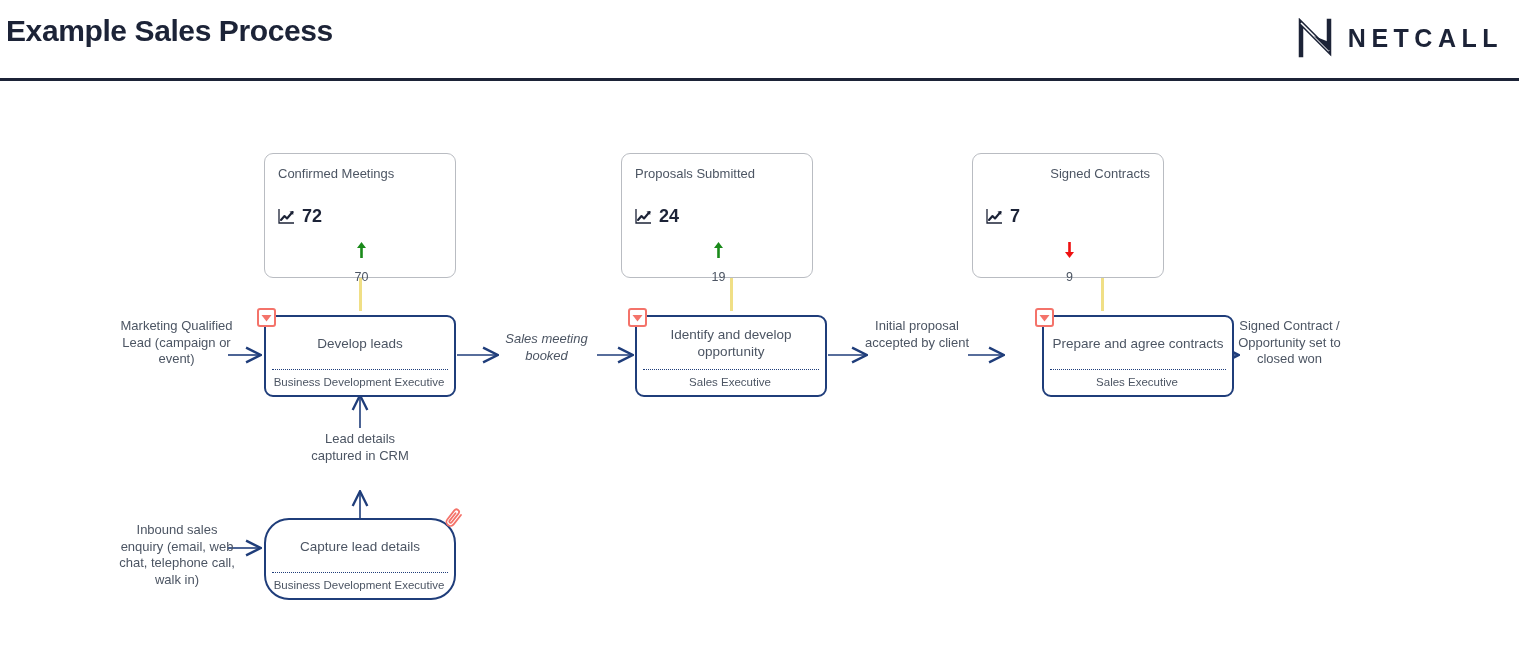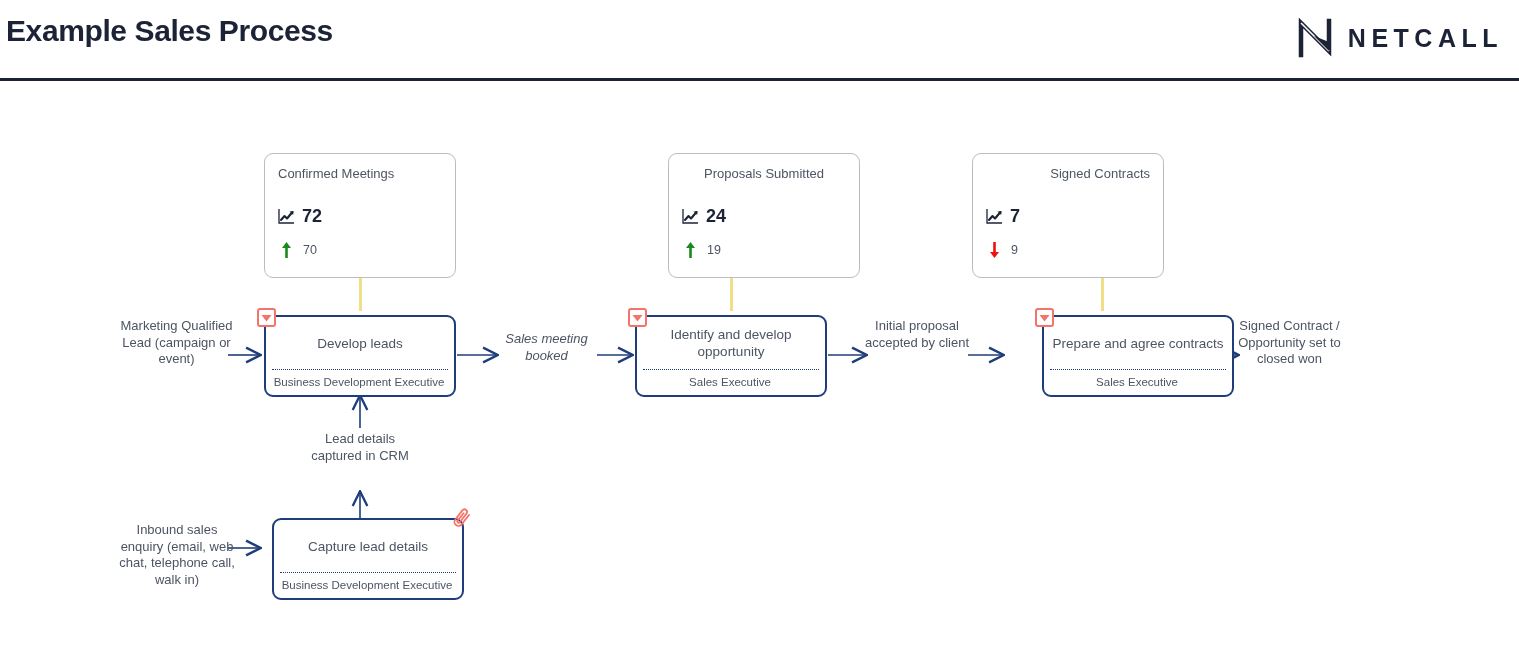--- a/index.html
+++ b/index.html
@@ -33,21 +33,21 @@
 
   
   .kpi-card {
     position: absolute; width: 192px; height: 125px;
     border: 1px solid #b9bcc2; border-radius: 9px;
     background: #ffffff; padding: 12px 13px 0 13px;
   }
   .kpi-title { font-size: 13px; color: #4c5563; white-space: nowrap; }
   .kpi-main  { display:flex; align-items:center; gap:7px; margin-top: 25px; }
   .kpi-value { font-size: 18px; font-weight: 700; color: #1c2337; }
-  .kpi-sub   { display:flex; align-items:center; gap:11px; margin-top: 14px; padding-left:3px;}
+  .kpi-sub   { display:flex; align-items:center; gap:11px; margin-top: 14px; padding-left:3px;flex-direction:column;}
   .kpi-subvalue { font-size: 12.5px; color: #4c5563; }
   .kpi-connector {
     position: absolute; width: 3px; background: #f0df86;
   }
 
   
   .node {
     position: absolute; width: 192px;
     border: 2px solid #1f3d7a; border-radius: 9px;
     background: #ffffff;
@@ -139,21 +139,21 @@
     </div>
     <div class="kpi-sub">
       <svg width="11" height="18" viewBox="0 0 11 18">
         <path d="M5.5 1 L10 7 L6.8 7 L6.8 17 L4.2 17 L4.2 7 L1 7 Z" fill="#1a8a1a"></path>
       </svg>
       <span class="kpi-subvalue">70</span>
     </div>
   </div>
   <div class="kpi-connector" style="left:359px; top:278px; height:33px;"></div>
 
-  <div class="kpi-card" style="left:668px; top:153px;text-align:center;">
+  <div class="kpi-card" style="left:621px; top:153px;">
     <div class="kpi-title">Proposals Submitted</div>
     <div class="kpi-main">
       <svg width="17" height="15" viewBox="0 0 17 15">
         <path d="M1 0 L1 14 L16 14" fill="none" stroke="#1c2337" stroke-width="1.3"></path>
         <path d="M3 11 L6.5 7 L9 9.5 L14.5 3" fill="none" stroke="#1c2337" stroke-width="2.1" stroke-linejoin="round" stroke-linecap="round"></path>
         <path d="M11.5 2.4 L15.4 2.2 L15.2 6.1 Z" fill="#1c2337"></path>
       </svg>
       <span class="kpi-value">24</span>
     </div>
     <div class="kpi-sub">
@@ -210,21 +210,21 @@
     <div class="node-badge">
       <svg width="11" height="8" viewBox="0 0 11 8">
           <path d="M0.5 1 L10.5 1 L5.5 7.5 Z" fill="#f4736a"></path>
         </svg>
     </div>
     <div class="node-title" style="height:52px;">Prepare and agree contracts</div>
     <div class="node-divider"></div>
     <div class="node-role">Sales Executive</div>
   </div>
 
-  <div class="node" style="left:272px; top:518px;">
+  <div class="node" style="left:264px; top:518px;border-radius:25px;">
     <svg class="node-clip" viewBox="0 0 26 26">
       <g transform="rotate(38 13 13)">
         <path d="M16 5.5 L16 17.5 a4 4 0 0 1 -8 0 L8 6 a2.6 2.6 0 0 1 5.2 0 L13.2 17 a1.3 1.3 0 0 1 -2.6 0 L10.6 7.5" fill="none" stroke="#f4736a" stroke-width="1.8" stroke-linecap="round"></path>
       </g>
     </svg>
     <div class="node-title" style="height:52px;">Capture lead details</div>
     <div class="node-divider"></div>
     <div class="node-role">Business Development Executive</div>
   </div>
 

